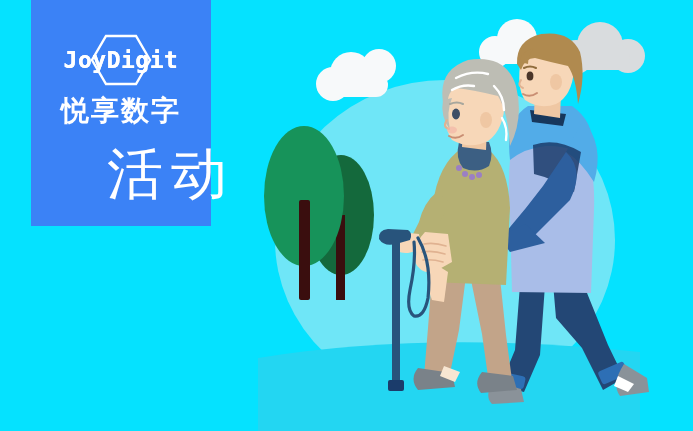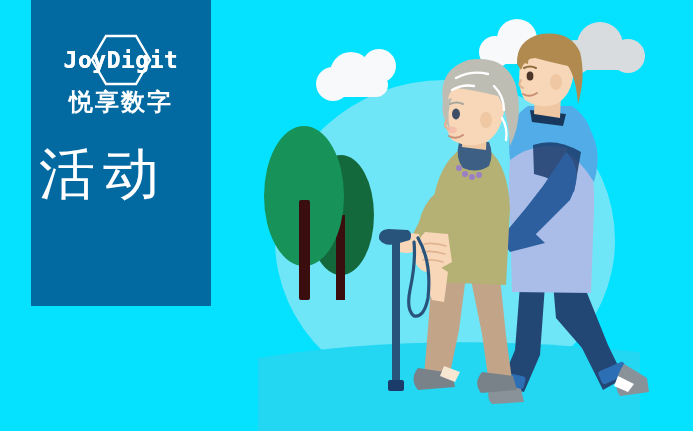--- a/index.html
+++ b/index.html
@@ -11,22 +11,22 @@
   #poster{
     position:relative;
     width:693px;height:431px;
     background:#05E2FF;
     overflow:hidden;
   }
 
   
   #panel{
     position:absolute;
-    left:31px;top:0;width:180px;height:306px;
-    background:#0369a1;
+    left:31px;top:0;width:180px;height:226px;
+    background:#3b82f6;
     z-index:30;
   }
   #logo-block{
     position:absolute;left:0;top:34px;width:180px;
     text-align:center;
   }
   #logo-mark{
     position:relative;
     width:130px;height:52px;
     margin:0 auto;
@@ -41,37 +41,38 @@
     display:flex;align-items:center;justify-content:center;
     color:#ffffff;
     font-family:"DejaVu Sans Mono","Liberation Mono",monospace;
     font-size:23px;
     font-weight:700;
     letter-spacing:0.5px;
     z-index:2;
     text-shadow:0 0 0 #fff;
   }
   #logo-sub{
-    margin-top:0;
+    margin-top:6px;
     color:#ffffff;
     font-family:"DejaVu Sans","Liberation Sans",sans-serif;
-    font-size:24px;
+    font-size:28px;
     font-weight:700;
     letter-spacing:2px;
   }
   #panel-title{
     position:absolute;left:0;top:136px;width:180px;
-    text-align:left;
+    text-align:right;
     color:#ffffff;
     font-family:"DejaVu Sans","Liberation Sans",sans-serif;
     font-weight:400;
     font-size:56px;
     line-height:76px;
     letter-spacing:8px;
     text-indent:8px;
+    padding-left:24px;
   }
   #panel-title .tl{display:block;}
   #panel-title .tl.bold{font-weight:700;}
 
   
   #scene{position:absolute;left:0;top:0;width:693px;height:431px;z-index:10;}
   #scene svg{display:block;}
 </style>
 </head>
 <body>

